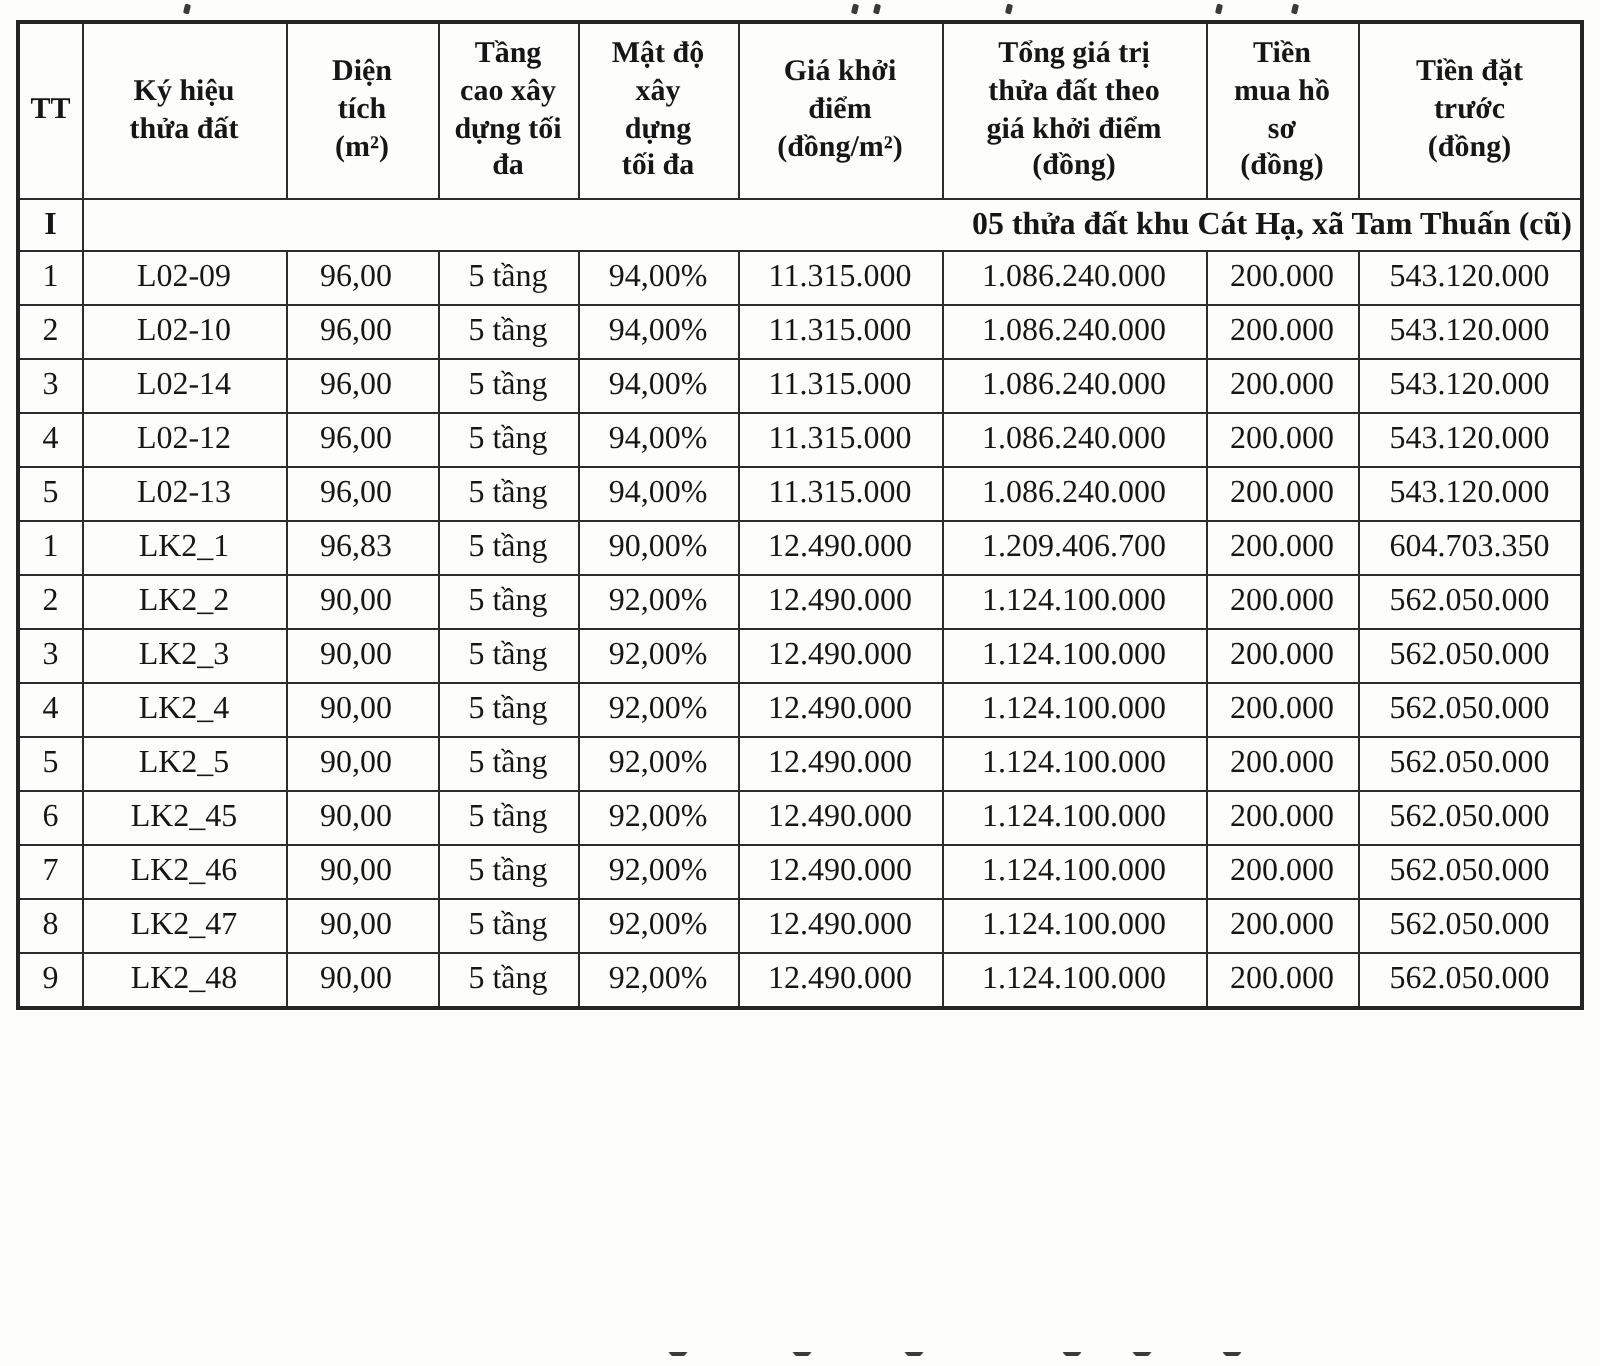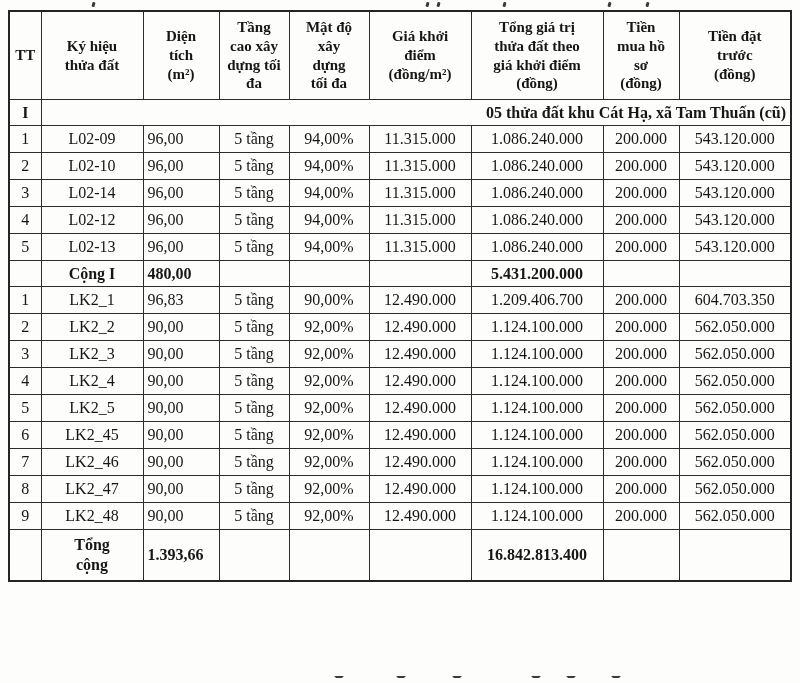--- a/index.html
+++ b/index.html
@@ -50,21 +50,21 @@
     white-space: pre-line;
     height: 83px;
     padding: 2px 1px;
   }
   .auction td {
     font-size: 16px;
     height: 26px;
   }
   td.c-tt, td.c-code, td.c-floors, td.c-density,
   td.c-price, td.c-total, td.c-fee, td.c-deposit { text-align: center; }
-  td.c-area { text-align: left; padding-right: 10px; }
+  td.c-area { text-align: center; padding-right: 10px; }
 
   tr.section-row td {
     font-weight: bold;
     font-size: 16px;
     height: 25px;
   }
   tr.section-row td.section-title {
     text-align: right;
     padding-left: 9px;
   }
@@ -192,31 +192,20 @@
           <td class="c-tt">5</td>
           <td class="c-code">L02-13</td>
           <td class="c-area">96,00</td>
           <td class="c-floors">5 tầng</td>
           <td class="c-density">94,00%</td>
           <td class="c-price">11.315.000</td>
           <td class="c-total">1.086.240.000</td>
           <td class="c-fee">200.000</td>
           <td class="c-deposit">543.120.000</td>
         </tr>
-        <tr class="subtotal-row">
-          <td class="c-tt"></td>
-          <td class="c-code">Cộng I</td>
-          <td class="c-area">480,00</td>
-          <td class="c-floors"></td>
-          <td class="c-density"></td>
-          <td class="c-price"></td>
-          <td class="c-total">5.431.200.000</td>
-          <td class="c-fee"></td>
-          <td class="c-deposit"></td>
-        </tr>
         <tr class="data-row">
           <td class="c-tt">1</td>
           <td class="c-code">LK2_1</td>
           <td class="c-area">96,83</td>
           <td class="c-floors">5 tầng</td>
           <td class="c-density">90,00%</td>
           <td class="c-price">12.490.000</td>
           <td class="c-total">1.209.406.700</td>
           <td class="c-fee">200.000</td>
           <td class="c-deposit">604.703.350</td>
@@ -301,32 +290,20 @@
         <tr class="data-row">
           <td class="c-tt">9</td>
           <td class="c-code">LK2_48</td>
           <td class="c-area">90,00</td>
           <td class="c-floors">5 tầng</td>
           <td class="c-density">92,00%</td>
           <td class="c-price">12.490.000</td>
           <td class="c-total">1.124.100.000</td>
           <td class="c-fee">200.000</td>
           <td class="c-deposit">562.050.000</td>
-        </tr>
-        <tr class="grand-row">
-          <td class="c-tt"></td>
-          <td class="c-code">Tổng
-cộng</td>
-          <td class="c-area">1.393,66</td>
-          <td class="c-floors"></td>
-          <td class="c-density"></td>
-          <td class="c-price"></td>
-          <td class="c-total">16.842.813.400</td>
-          <td class="c-fee"></td>
-          <td class="c-deposit"></td>
         </tr>
       </tbody>
   </table>
 
   <div class="frag frag-bottom">
     <span class="mark acc" style="left:334px"></span>
     <span class="mark acc" style="left:396px"></span>
     <span class="mark acc" style="left:452px"></span>
     <span class="mark acc" style="left:531px"></span>
     <span class="mark acc" style="left:566px"></span>

